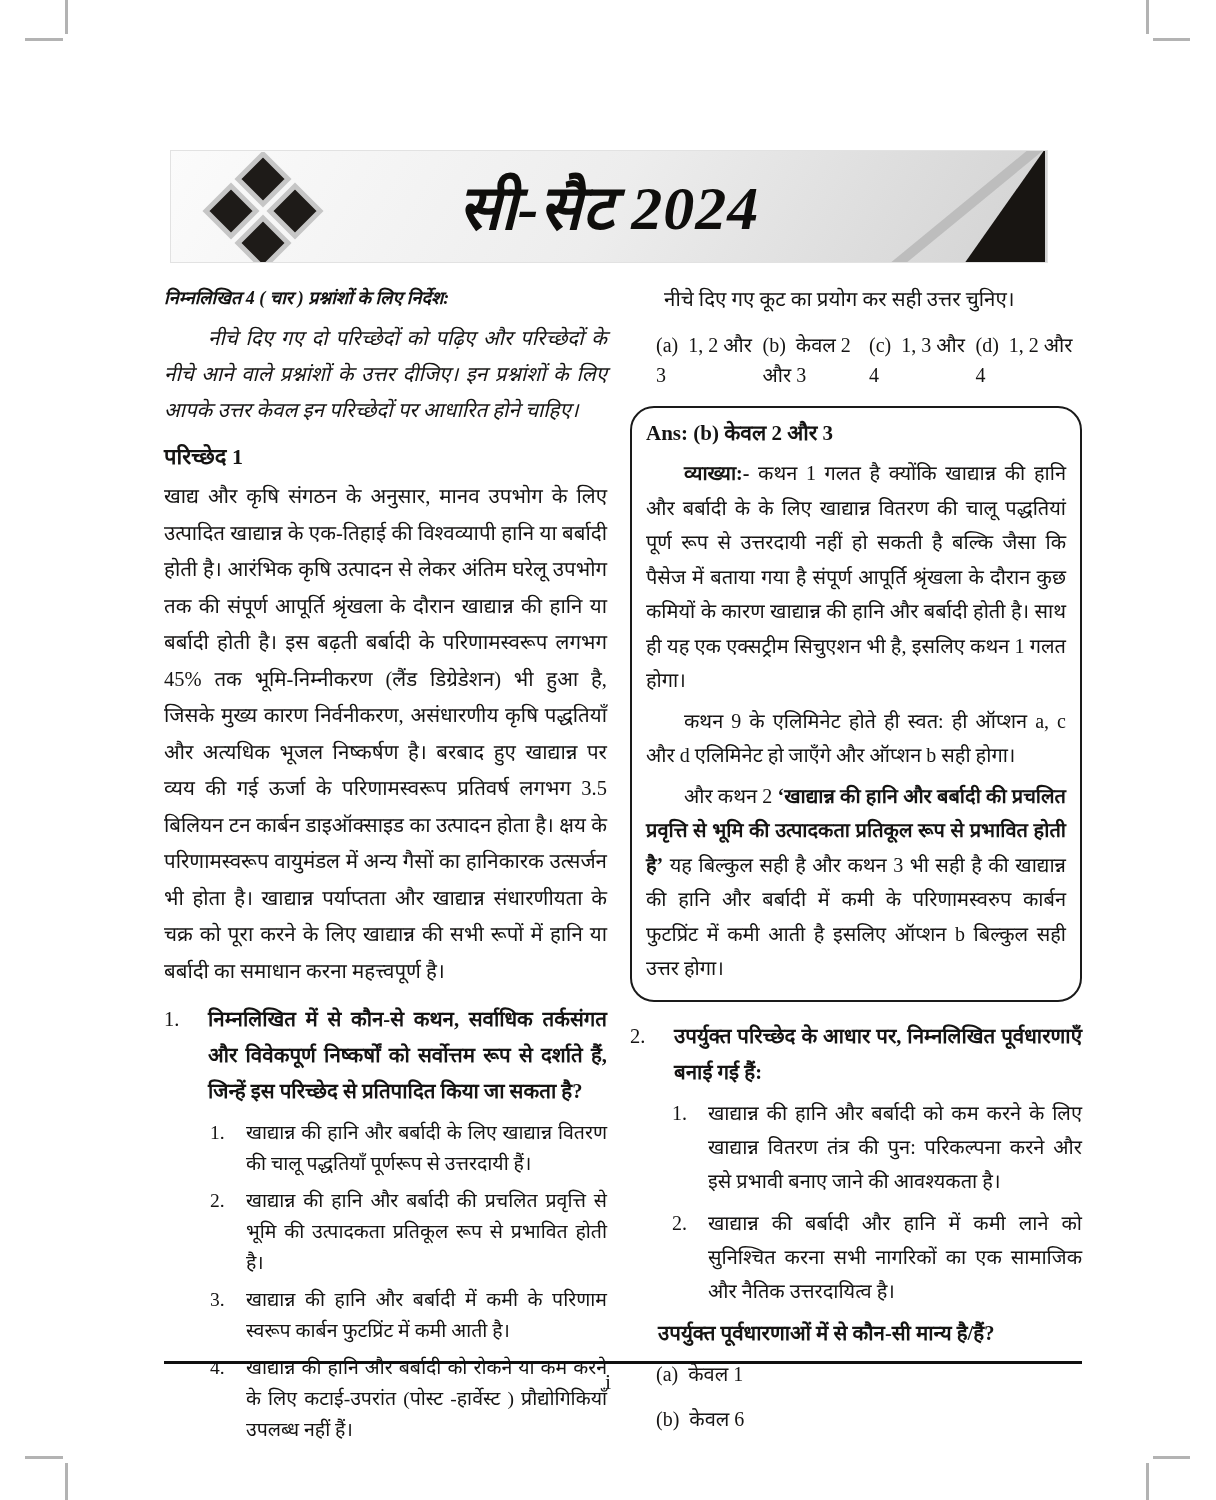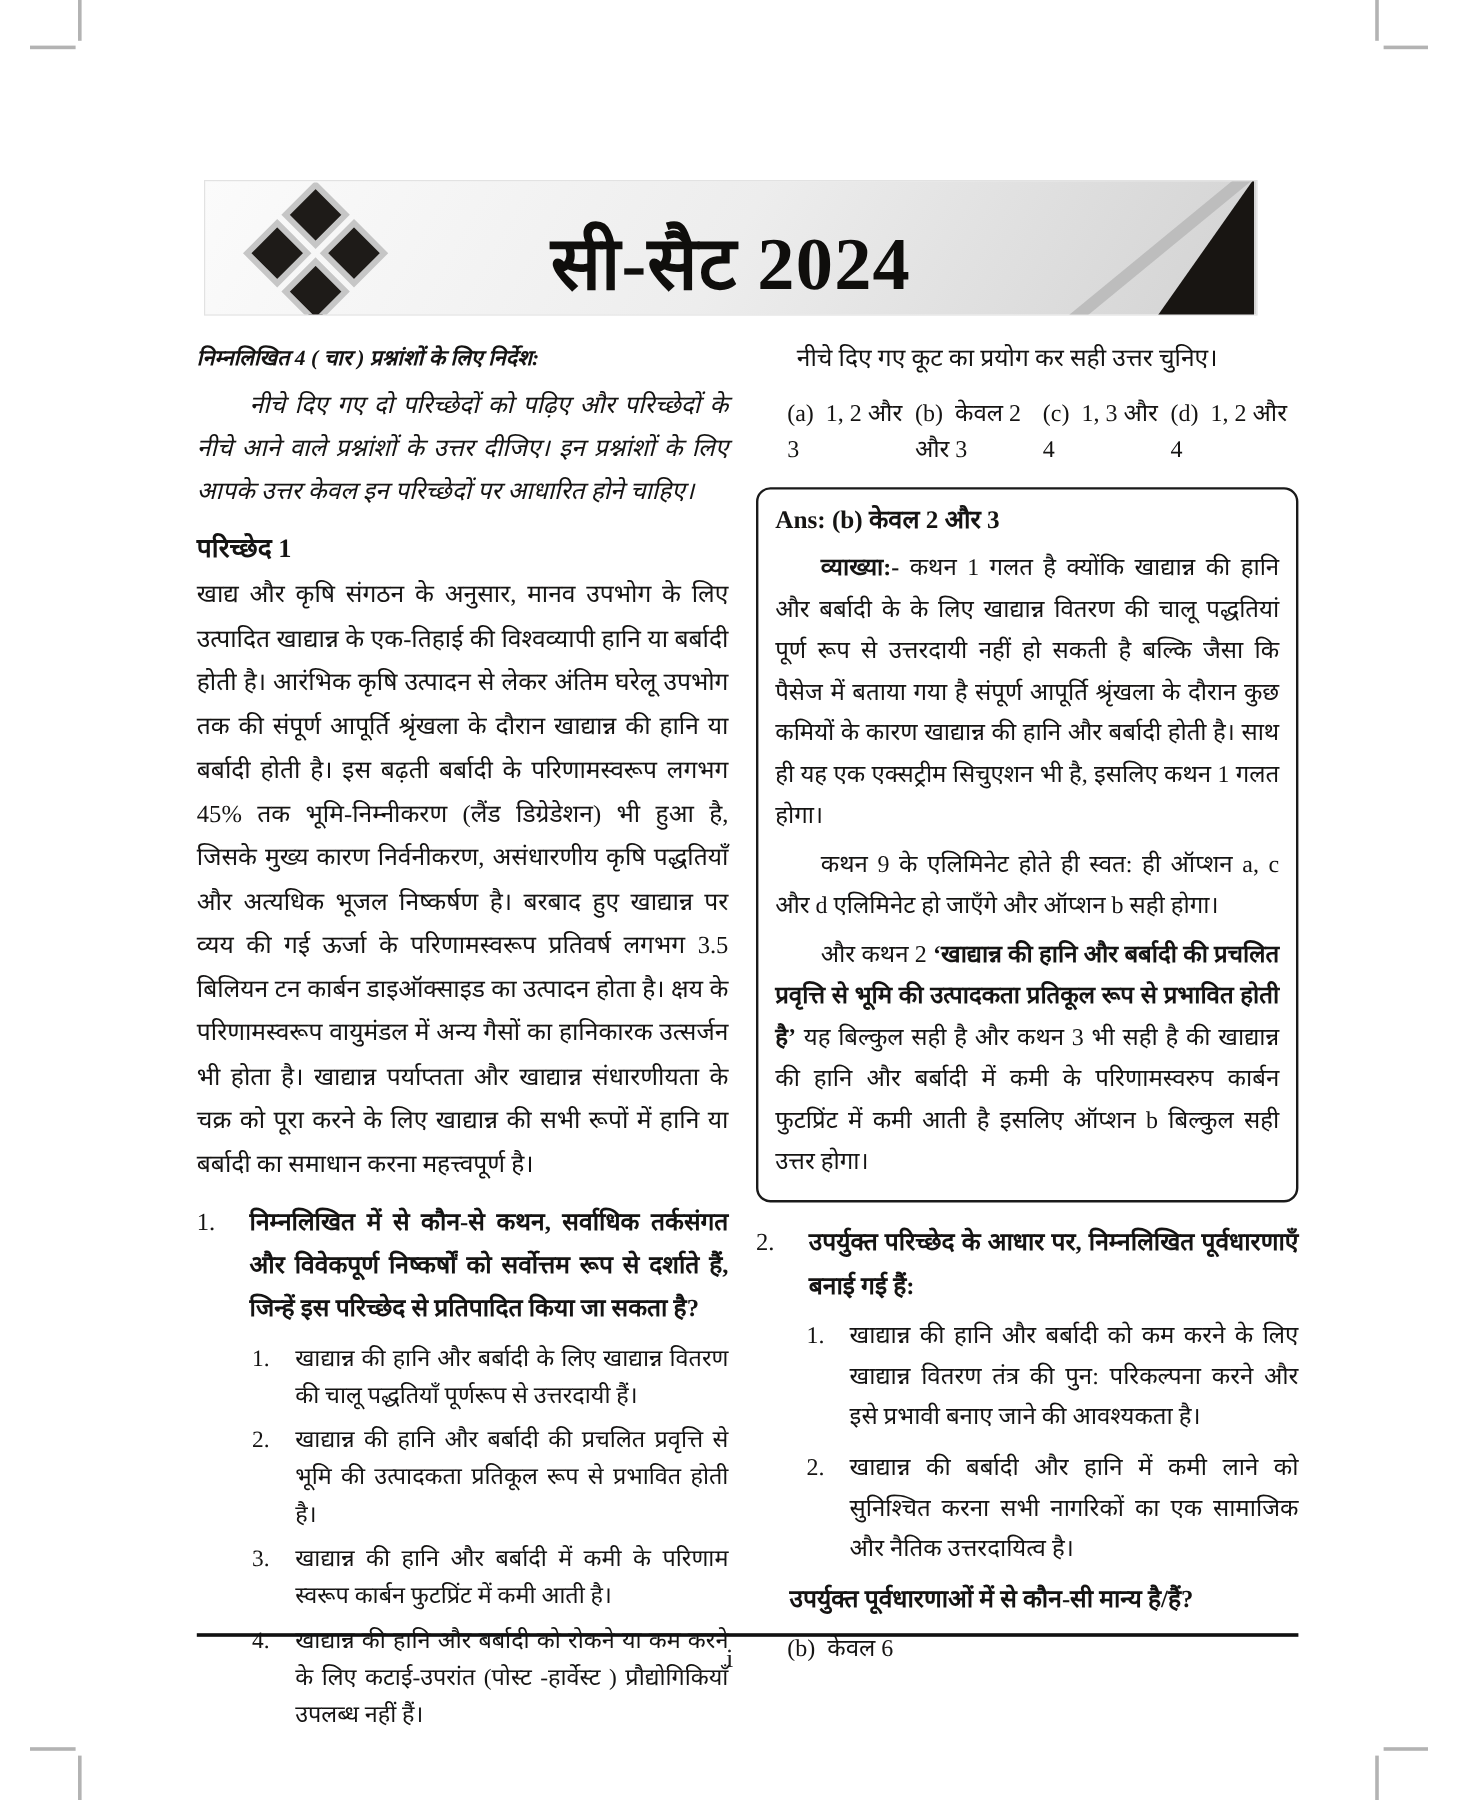--- a/index.html
+++ b/index.html
@@ -11,42 +11,42 @@
   
   .crop{position:absolute;background:#b3b3b3;}
   
   .banner{
     position:absolute;left:170px;top:150px;width:878px;height:113px;
     background:linear-gradient(120deg,#fbfbfb 0%,#ededed 50%,#d2d2d2 100%);
     border:1px solid #e2e2e2;box-sizing:border-box;overflow:hidden;
   }
   .banner-logo{position:absolute;left:16px;top:1px;}
   .banner-title{
-    position:absolute;left:0;right:0;top:24px;text-align:center;
-    font-size:62px;font-weight:bold;color:#0f0e0c;letter-spacing:1px;
+    position:absolute;left:0;right:0;top:12px;text-align:center;
+    font-size:62px;font-weight:bold;color:#0f0e0c;letter-spacing:1px;font-style:italic;
   }
   .banner-tri{position:absolute;left:0;top:0;pointer-events:none;}
   
   .col{position:absolute;top:282px;}
   .col-left{left:164px;width:443px;}
   .col-right{left:630px;width:452px;}
   .dir-head{font-style:italic;font-weight:bold;font-size:18px;line-height:32px;}
   .dir-body{font-style:italic;font-size:20.5px;line-height:36px;text-align:justify;text-indent:44px;margin-top:6px;}
   .sec-head{text-align:left;font-weight:bold;font-size:22px;margin:12px 0 8px;}
   .passage{font-size:20.5px;line-height:36.5px;text-align:justify;}
   .q-block{display:flex;margin-top:12px;}
   .q-num{width:44px;font-size:20.5px;line-height:36px;}
   .q-text{flex:1;font-weight:bold;font-size:20.5px;line-height:36px;text-align:justify;}
   .stmts{margin:8px 0 0 46px;}
   .stmt{display:flex;margin-bottom:6px;font-size:19.5px;line-height:31px;}
   .stmt-num{width:36px;}
   .stmt-text{flex:1;text-align:justify;}
   .code-prompt{font-size:20.5px;line-height:34px;text-indent:34px;text-align:justify;}
   .opt-grid{display:grid;grid-template-columns:1fr 1fr 1fr 1fr;padding-left:26px;margin-top:14px;row-gap:18px;font-size:20px;line-height:30px;}
-  .ans-box{margin-top:16px;border:2px solid #1a1a1a;border-radius:12px;padding:8px 14px 14px;}
+  .ans-box{margin-top:16px;border:2px solid #1a1a1a;border-radius:24px;padding:8px 14px 14px;}
   .ans-line{font-weight:bold;font-size:21px;line-height:34px;}
   .exp-para{font-size:20px;line-height:34.5px;text-align:justify;text-indent:38px;margin-top:6px;}
   .exp-label{font-weight:bold;}
   .bold-quote{font-weight:bold;}
   .assume{margin:6px 0 0 42px;}
   .assume .stmt{font-size:20px;line-height:34px;margin-bottom:8px;}
   .sub-q{font-weight:bold;font-size:20.5px;line-height:34px;margin:8px 0 8px;padding-left:28px;}
   .q2-opts{padding-left:26px;font-size:20px;line-height:32px;}
   .q2-opts .optrow{margin-bottom:13px;}
   
@@ -143,19 +143,20 @@
     </div>
     <div class="stmt">
       <div class="stmt-num">2.</div>
       <div class="stmt-text">खाद्यान्न की बर्बादी और हानि में कमी लाने को सुनिश्चित करना सभी नागरिकों का एक सामाजिक और नैतिक उत्तरदायित्व है।</div>
     </div>
   </div>
 
   <div class="sub-q">उपर्युक्त पूर्वधारणाओं में से कौन-सी मान्य है/हैं?</div>
 
   <div class="q2-opts">
+    <div class="optrow"><span>(a)</span>&nbsp; <span>केवल 1</span></div>
     <div class="optrow"><span>(b)</span>&nbsp; <span>केवल 6</span></div>
 
   </div>
 </div>
 
 <div class="footer-line"></div>
 <div class="page-num">i</div>
 
 </body></html>

